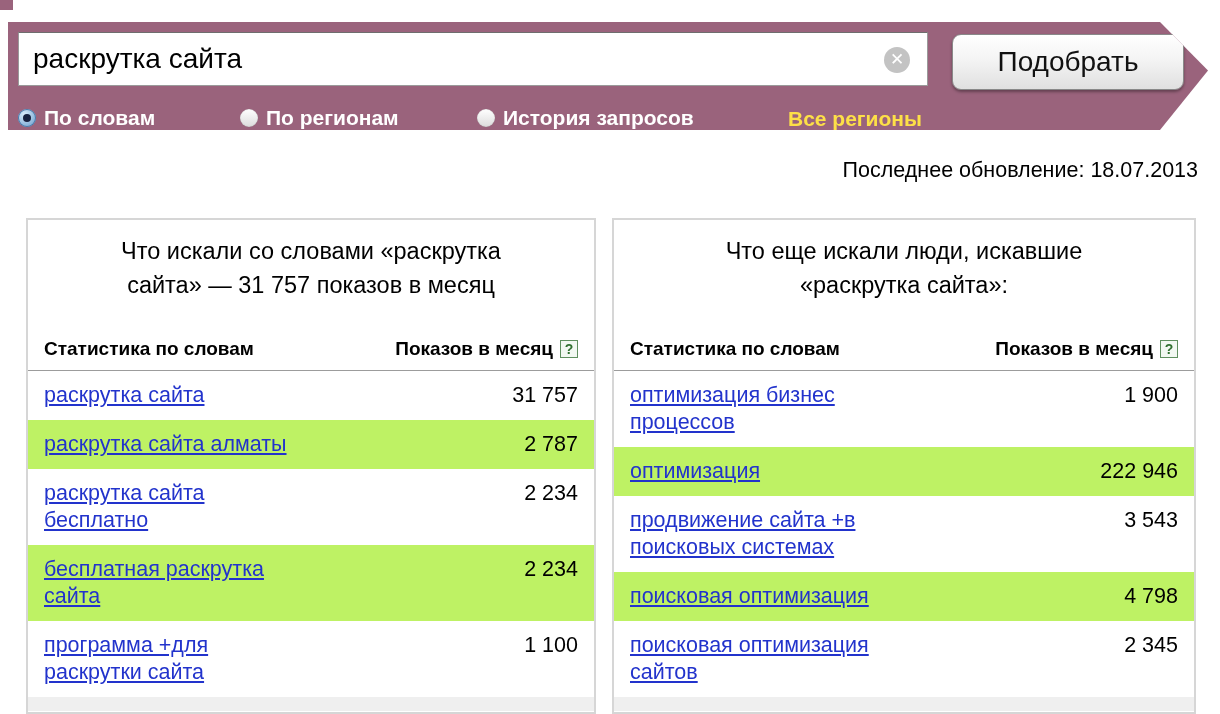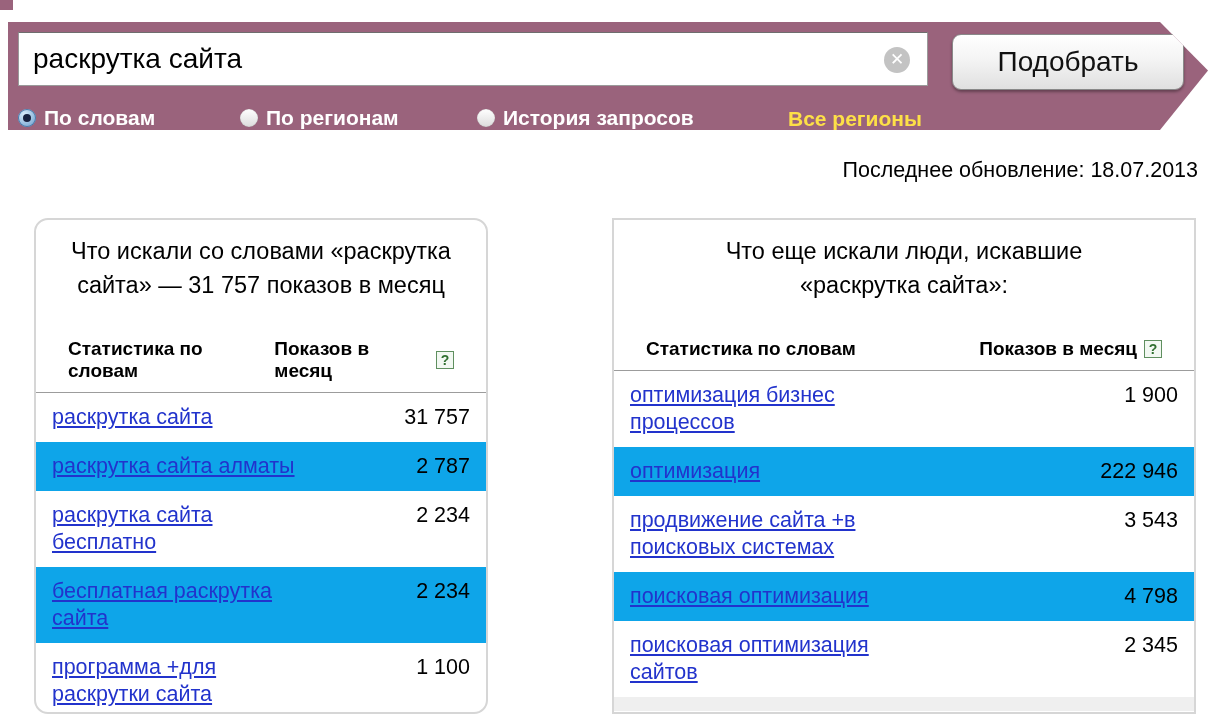--- a/index.html
+++ b/index.html
@@ -67,44 +67,44 @@
   }
 
   
   .update-line { position:absolute; top:158px; right:22px; font-size:21.5px; color:#000; }
 
   
   .panel {
     position:absolute; top:218px; height:496px; background:#fff;
     border:2px solid #d6d6d6; box-sizing:border-box; overflow:hidden;
   }
-  .panel.p-left  { left:34px;  width:454px;border-radius:14px; }
+  .panel.p-left  { left:26px;  width:570px; }
   .panel.p-right { left:612px; width:584px; }
   .panel-title {
     margin:14px 6px 0; text-align:center;
     font-size:23.5px; line-height:34px; white-space:pre-line; color:#000;
   }
   .thead {
     display:flex; justify-content:space-between; align-items:center;
-    margin:36px 0 0; padding:0 32px 10px;
+    margin:36px 0 0; padding:0 16px 10px;
     border-bottom:1px solid #9c9c9c;
     font-weight:bold; font-size:19px;
   }
   .thead-right { display:flex; align-items:center; gap:7px; }
   .help-icon {
     display:inline-block; width:18px; height:18px; box-sizing:border-box;
     border:1px solid #5f8f5f; background:#f2f8f2; color:#2f6f2f;
     font-size:14px; font-weight:bold; text-align:center; line-height:16px;
     cursor:pointer;
   }
   .trow {
     display:flex; justify-content:space-between; align-items:flex-start;
     padding:11px 16px; font-size:21.5px; line-height:27px;
   }
-  .trow.alt { background:#0ea5e9; }
+  .trow.alt { background:#bef264; }
   .kw-link {
     color:#2233cc; text-decoration:underline; white-space:pre-line;
     max-width:330px; cursor:pointer;
   }
   .num { white-space:nowrap; color:#000; }
   .partial-row { height:14px; background:#efefef; }
 </style>
 </head>
 <body>
 

